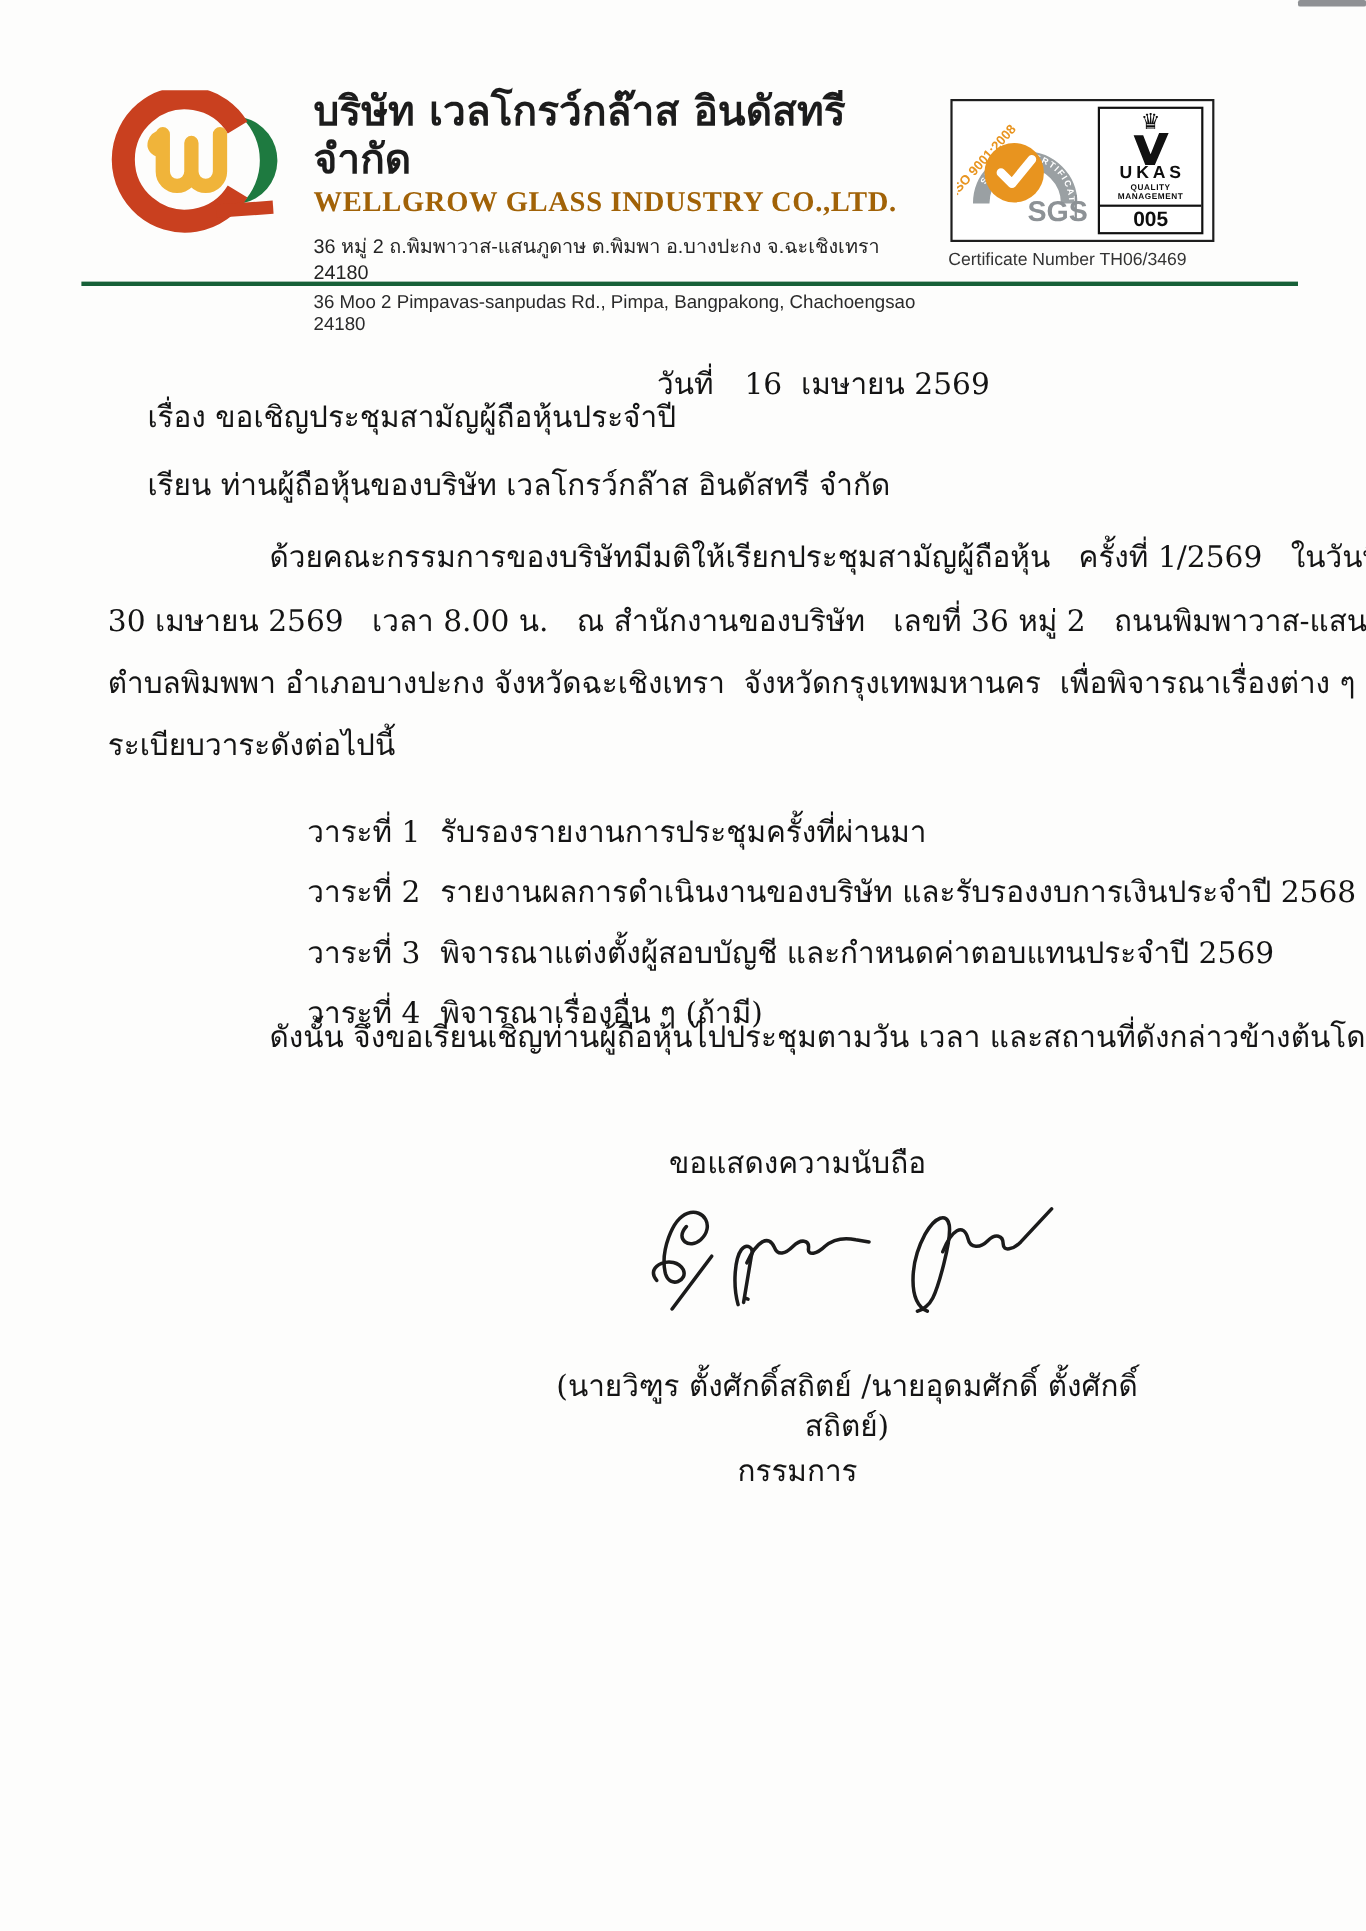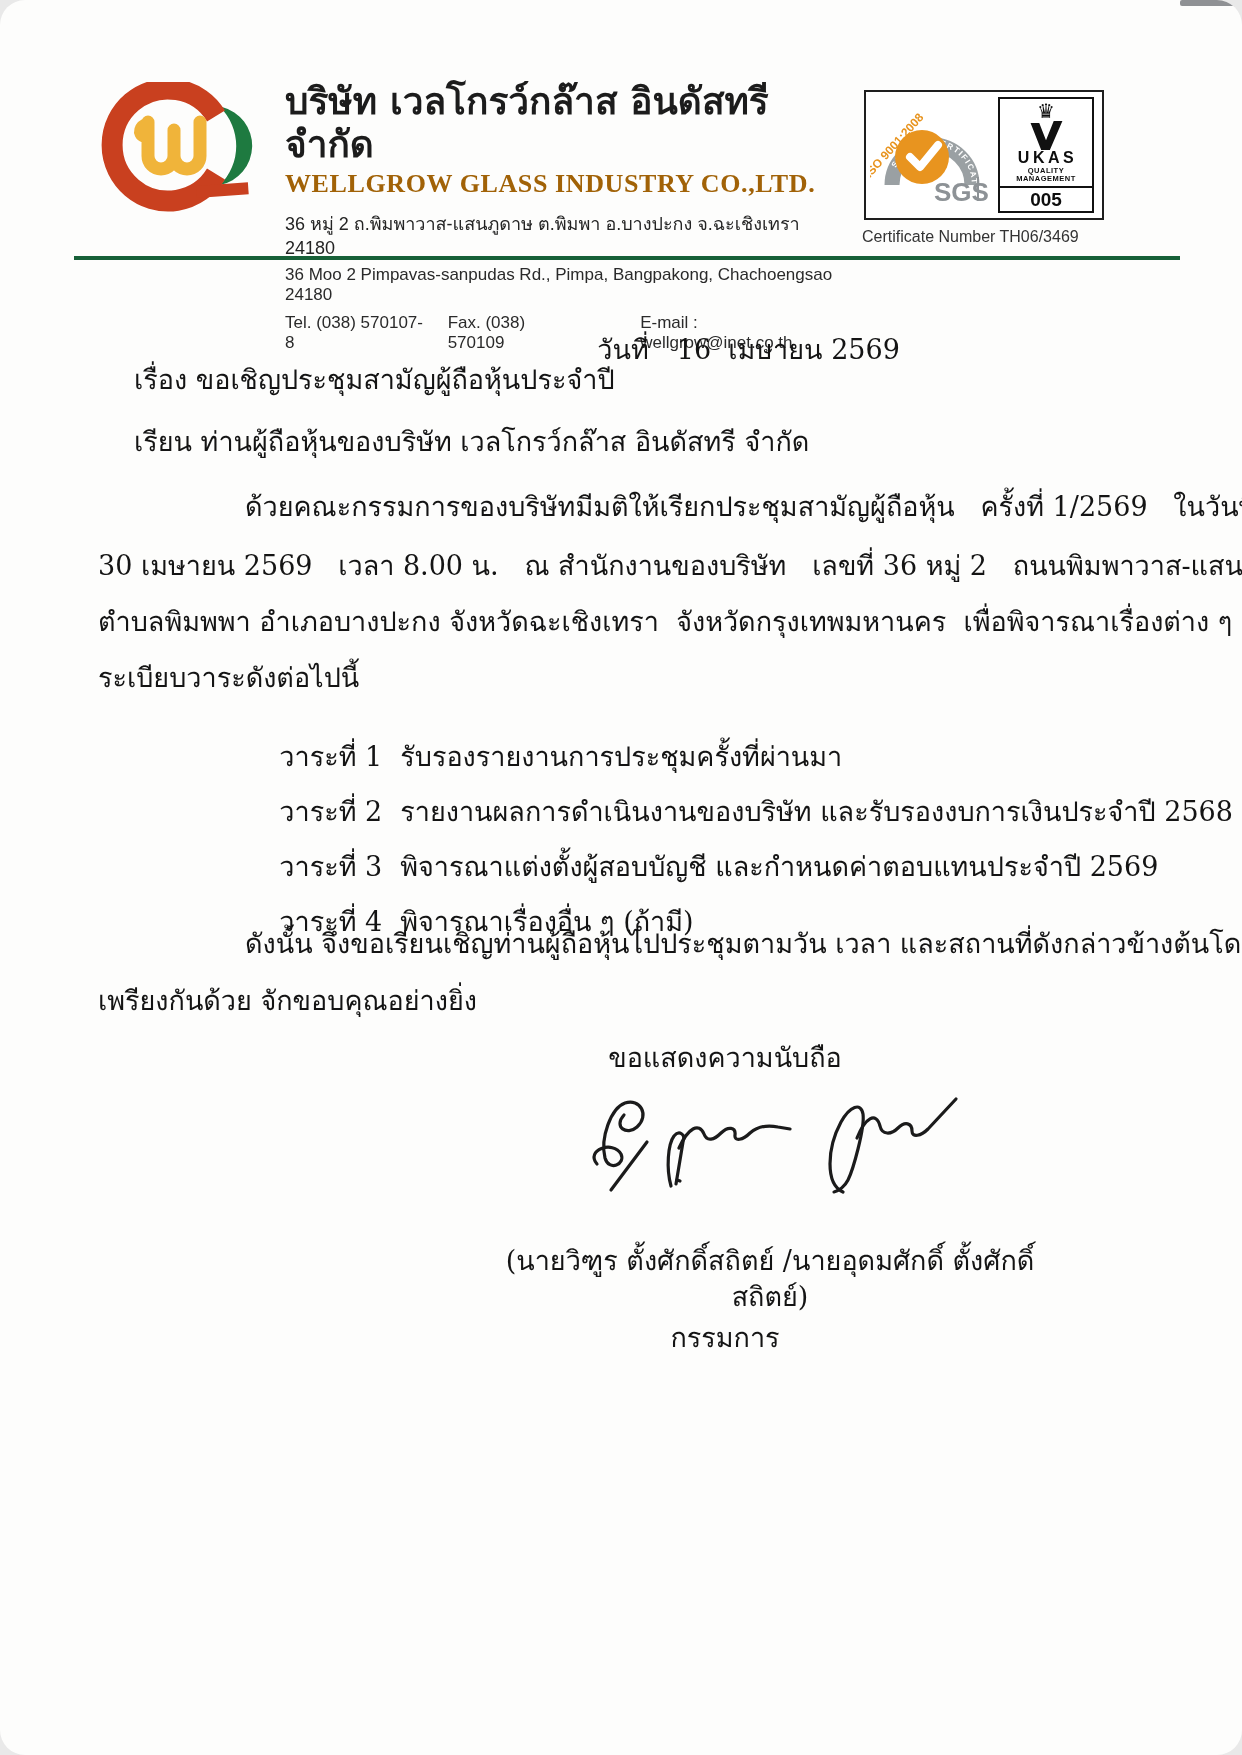--- a/index.html
+++ b/index.html
@@ -1,21 +1,20 @@
 <!DOCTYPE html>
 <html><head>
 <meta charset="utf-8">
 <style>
   * { margin:0; padding:0; box-sizing:border-box; }
   html,body { background:#e9e9e9; }
   .page {
     position:relative; width:1242px; height:1755px; margin:0 auto;
     background:#fdfdfc; overflow:hidden; color:#1a1a1a;
     font-family:"DejaVu Serif", serif;
-    border-radius:25px;
   }
   .abs { position:absolute; }
 
   
   .smudge { right:0; top:0; width:62px; height:6px; background:#7b7e81; opacity:.85; border-radius:2px; }
 
   
   .logo-wrap { left:92px; top:82px; width:175px; height:135px; }
   .hdr-text { left:285px; top:80px; width:560px; }
   .company-th { font-size:37px; font-weight:600; color:#1c1c1c; line-height:1.15; letter-spacing:0; }
@@ -79,25 +78,20 @@
 
       <path d="M56,42 c-8,2 -10,10 -4,12 M56,40 V74 A13,13 0 0 0 82,74 V48 M82,74 A13,13 0 0 0 108,74 V40" fill="none" stroke="#f0b43a" stroke-width="13" stroke-linecap="round" stroke-linejoin="round"></path>
     </svg>
   </div>
 
   <div class="abs hdr-text">
     <div class="company-th">บริษัท เวลโกรว์กล๊าส อินดัสทรี จำกัด</div>
     <div class="company-en">WELLGROW GLASS INDUSTRY CO.,LTD.</div>
     <div class="addr-th">36 หมู่ 2 ถ.พิมพาวาส-แสนภูดาษ ต.พิมพา อ.บางปะกง จ.ฉะเชิงเทรา 24180</div>
     <div class="addr-en">36 Moo 2 Pimpavas-sanpudas Rd., Pimpa, Bangpakong, Chachoengsao 24180</div>
-    <div class="contact">
-      <span class="tel">Tel. (038) 570107-8</span>
-      <span class="fax">Fax. (038) 570109</span>
-      <span class="email">E-mail : wellgrow@inet.co.th</span>
-    </div>
   </div>
 
   <div class="abs cert-box">
     <svg width="122" height="116" viewBox="0 0 122 116">
       <defs>
         <path id="archPath" d="M22,88 A40,40 0 1 1 102,88"></path>
       </defs>
 
       <path d="M22,88 A40,40 0 1 1 102,88" fill="none" stroke="#9aa0a3" stroke-width="15"></path>
       <text font-family="Liberation Sans, sans-serif" font-size="8" fill="#ffffff" font-weight="bold" letter-spacing="1.5">
@@ -147,21 +141,20 @@
     <span class="agenda-label">วาระที่ 2</span><span>รายงานผลการดำเนินงานของบริษัท และรับรองงบการเงินประจำปี 2568</span>
   </div>
   <div class="tline ag3">
     <span class="agenda-label">วาระที่ 3</span><span>พิจารณาแต่งตั้งผู้สอบบัญชี และกำหนดค่าตอบแทนประจำปี 2569</span>
   </div>
   <div class="tline ag4">
     <span class="agenda-label">วาระที่ 4</span><span>พิจารณาเรื่องอื่น ๆ (ถ้ามี)</span>
   </div>
 
   <div class="tline c1">ดังนั้น จึงขอเรียนเชิญท่านผู้ถือหุ้นไปประชุมตามวัน เวลา และสถานที่ดังกล่าวข้างต้นโดยพร้อม</div>
-  <div class="tline c2">เพรียงกันด้วย จักขอบคุณอย่างยิ่ง</div>
 
   <div class="tline salutation">ขอแสดงความนับถือ</div>
 
   <div class="abs sig-wrap">
     <svg width="420" height="140" viewBox="0 0 420 140">
       <g fill="none" stroke="#1b1b1b" stroke-width="3.2" stroke-linecap="round" stroke-linejoin="round">
 
         <path d="M22,96 c-12,-14 16,-24 24,-10 c5,10 -12,18 -16,4 c-5,-20 6,-50 20,-55 c15,-5 25,12 12,24 c-10,9 -24,0 -13,-12"></path>
         <path d="M36,122 L72,74"></path>
         <path d="M96,118 c-5,-18 -3,-42 3,-50 c5,-6 12,-2 9,6 l-7,42"></path>

